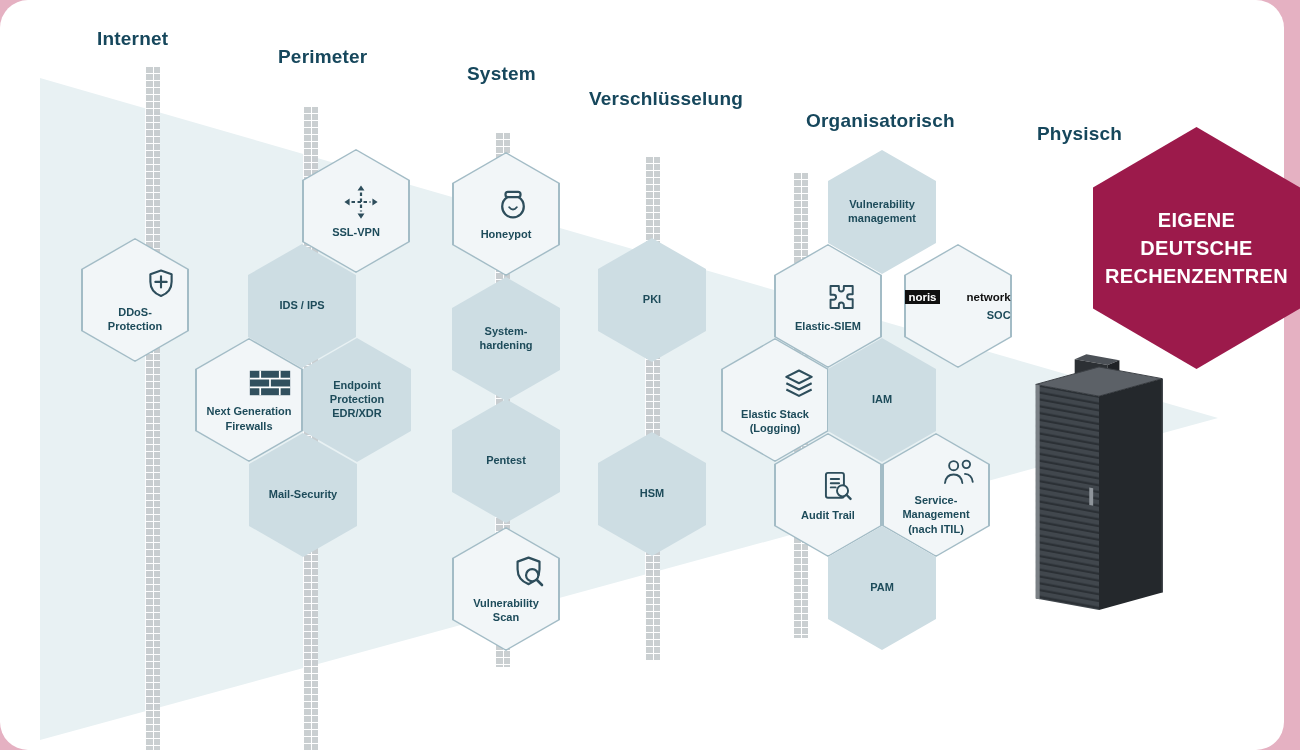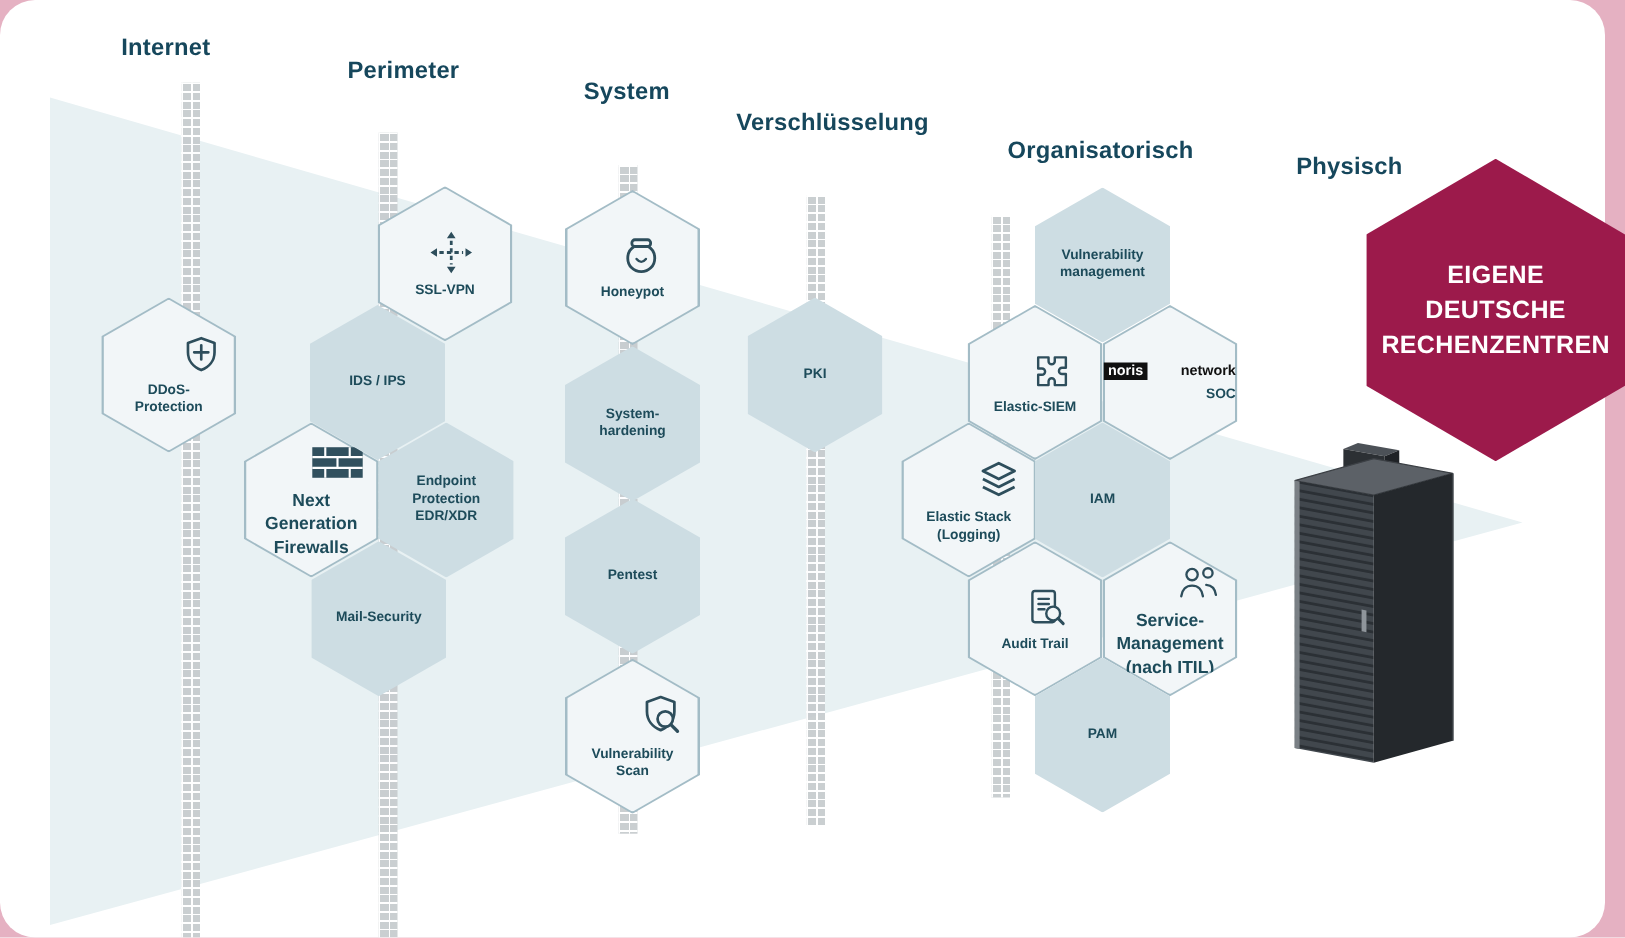--- a/index.html
+++ b/index.html
@@ -34,21 +34,21 @@
     content:"";position:absolute;inset:1.6px;background:#f2f6f8;
     clip-path:polygon(50% 0,100% 25%,100% 75%,50% 100%,0 75%,0 25%);
   }
   .hex-content{
     position:relative;z-index:1;display:flex;flex-direction:column;align-items:flex-end;
     gap:5px;padding:0 11px;text-align:center;
   }
   .hex-icon{display:flex;align-items:center;justify-content:center;}
   .hex-icon svg{display:block;}
   .hex-label{font-size:11px;font-weight:700;color:#1d4b5a;line-height:1.25;}
-  .hex.small .hex-label{font-size:14px;line-height:1.3;}
+  .hex.small .hex-label{font-size:11px;line-height:1.3;}
   .nl-box{background:#101010;color:#ffffff;font-weight:700;font-size:11.5px;padding:1px 3px;display:inline-block;}
   .nl-suffix{color:#101010;font-weight:700;font-size:11.5px;margin-left:2px;display:inline-block;padding-left:25px;}
   .badge-hex{
     position:absolute;left:1093px;top:127px;width:207px;height:242px;z-index:6;
     clip-path:polygon(50% 0,100% 25%,100% 75%,50% 100%,0 75%,0 25%);
     background:#9c1a4b;display:flex;align-items:center;justify-content:center;
   }
   .badge-hex span{
     color:#ffffff;font-weight:700;font-size:20px;line-height:1.4;
     text-align:center;padding:0 26px;letter-spacing:.3px;
@@ -183,37 +183,42 @@
         </span>
         <span class="hex-label">Vulnerability Scan</span>
       </div>
     </div>
     <div class="col-header" style="left: 589px; top: 88px;">Verschlüsselung</div>
     <div class="hex filled" style="left: 598px; top: 238px;">
       <div class="hex-content">
         <span class="hex-label">PKI</span>
       </div>
     </div>
+    <div class="hex filled" style="left: 598px; top: 432px;">
+      <div class="hex-content">
+        <span class="hex-label">HSM</span>
+      </div>
+    </div>
     <div class="col-header" style="left: 806px; top: 110px;">Organisatorisch</div>
     <div class="hex filled" style="left: 828px; top: 150px;">
       <div class="hex-content">
         <span class="hex-label">Vulnerability management</span>
       </div>
     </div>
     <div class="hex light" style="left: 774px; top: 244px;">
       <div class="hex-content">
         <span class="hex-icon">
           <svg viewBox="0 0 26 26" width="36" height="36" fill="none" stroke="#2e4e5c" stroke-width="1.4" stroke-linejoin="round">
             <path d="M4 5h6v2.2a1.8 1.8 0 103.6 0V5H20v6h-2.2a1.8 1.8 0 100 3.6H20V21h-6.4v-2.2a1.8 1.8 0 10-3.6 0V21H4v-6h2.2a1.8 1.8 0 100-3.6H4z"></path>
           </svg>
         </span>
         <span class="hex-label">Elastic-SIEM</span>
       </div>
     </div>
-    <div class="hex light" style="left: 882px; top: 244px;">
+    <div class="hex light" style="left: 904px; top: 244px;">
       <div class="hex-content">
         <span class="hex-icon">
           <span class="nl-box">noris</span>
           <span class="nl-suffix">network</span>
         </span>
         <span class="hex-label">SOC</span>
       </div>
     </div>
     <div class="hex light" style="left: 721px; top: 338px;">
       <div class="hex-content">

